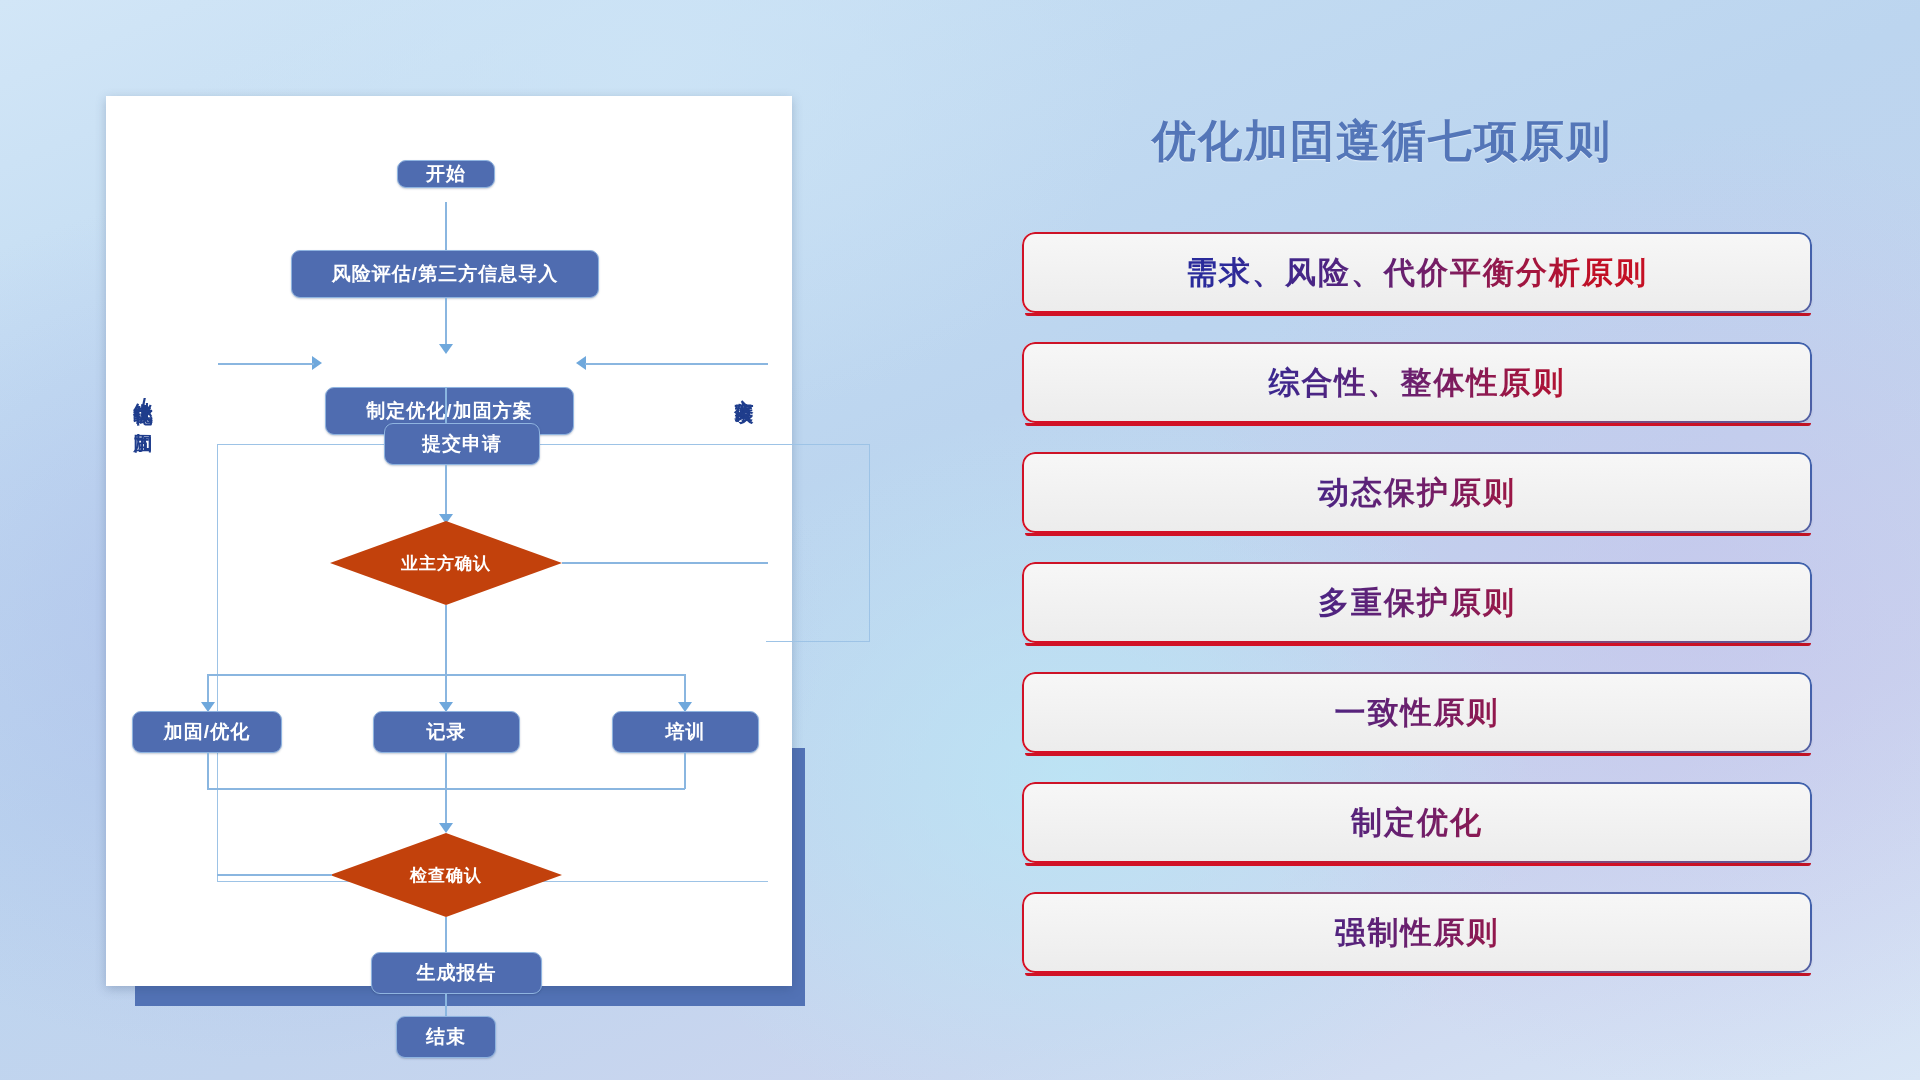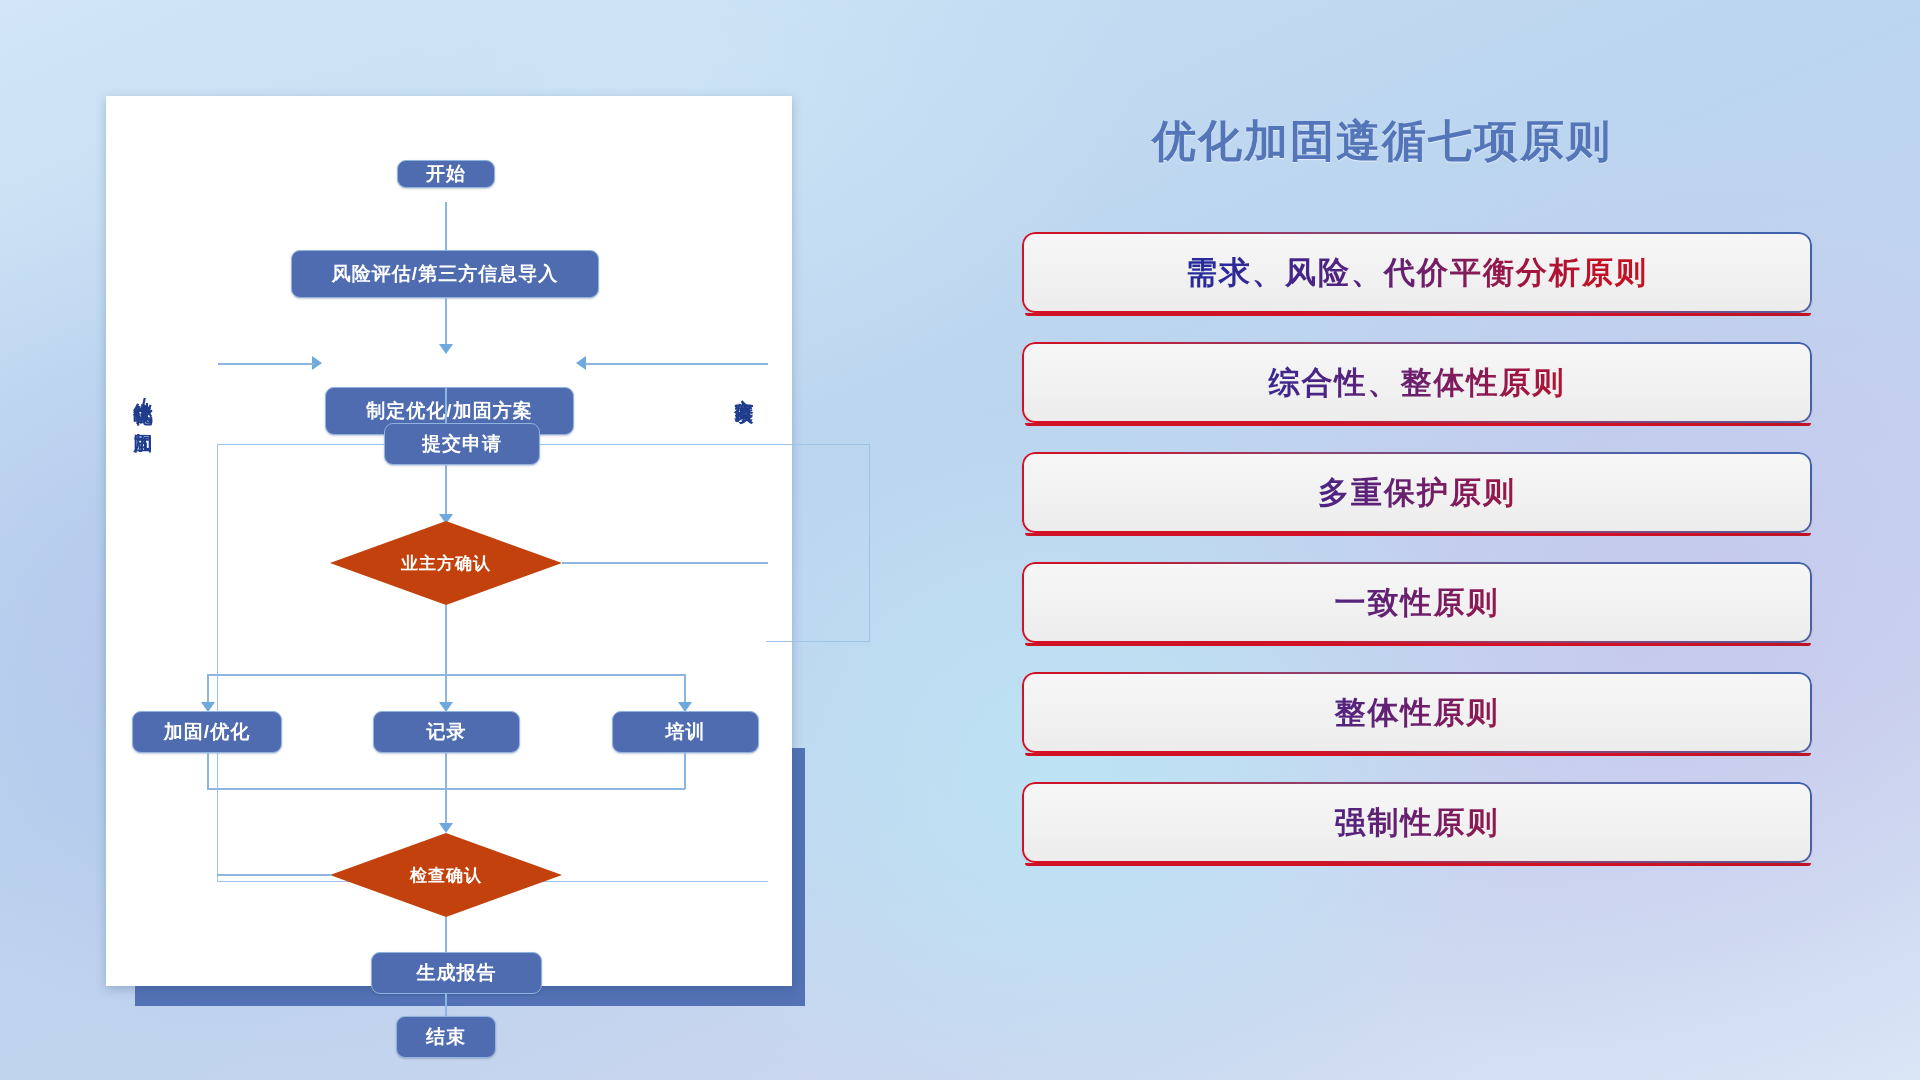--- a/index.html
+++ b/index.html
@@ -251,30 +251,33 @@
 <div id="principles">
 
   <div class="p-card">
     <div class="p-text">需求、风险、代价平衡分析原则</div>
   </div>
 
   <div class="p-card">
     <div class="p-text">综合性、整体性原则</div>
   </div>
 
+  <div class="p-card">
+    <div class="p-text">动态保护原则</div>
+  </div>
 
   <div class="p-card">
     <div class="p-text">多重保护原则</div>
   </div>
 
   <div class="p-card">
     <div class="p-text">一致性原则</div>
   </div>
 
   <div class="p-card">
-    <div class="p-text">整体性原则</div>
+    <div class="p-text">制定优化</div>
   </div>
 
   <div class="p-card">
     <div class="p-text">强制性原则</div>
   </div>
 
 </div>
 
 </body></html>

